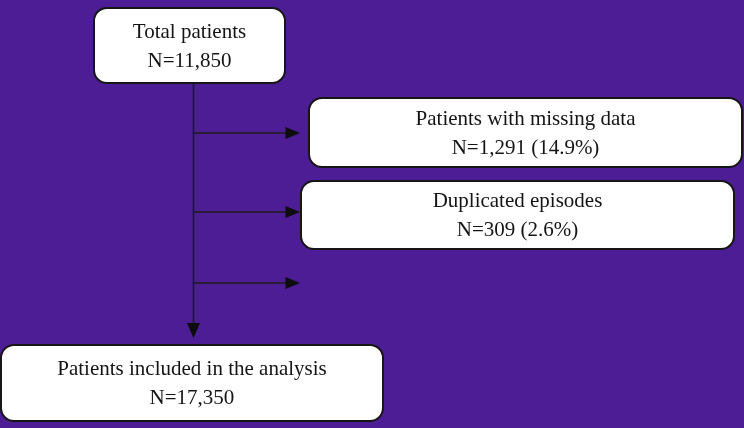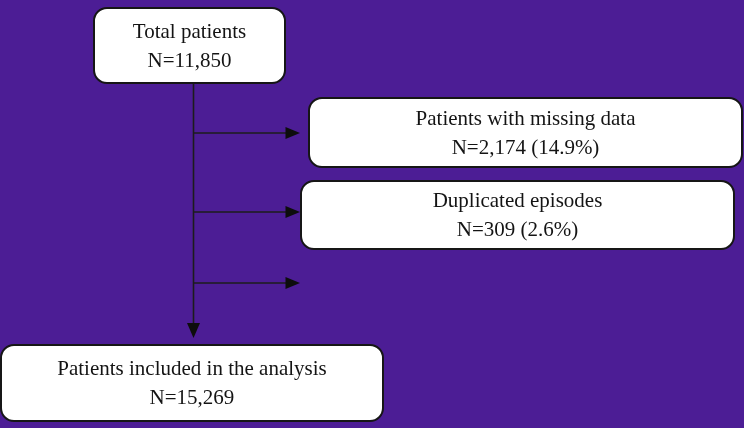--- a/index.html
+++ b/index.html
@@ -71,27 +71,27 @@
     <polygon points="300,283 285.5,277 285.5,289"></polygon>
   </svg>
 
   <div class="box box-total">
     <div>Total patients</div>
     <div>N=11,850</div>
   </div>
 
   <div class="box box-excl-1">
     <div>Patients with missing data</div>
-    <div>N=2,174 (14.9%)</div>
+    <div>N=1,291 (14.9%)</div>
   </div>
 
   <div class="box box-excl-2">
     <div>Duplicated episodes</div>
     <div>N=309 (2.6%)</div>
   </div>
 
 
   <div class="box box-included">
     <div>Patients included in the analysis</div>
-    <div>N=15,269</div>
+    <div>N=17,350</div>
   </div>
 
 </div>
 
 </body></html>

